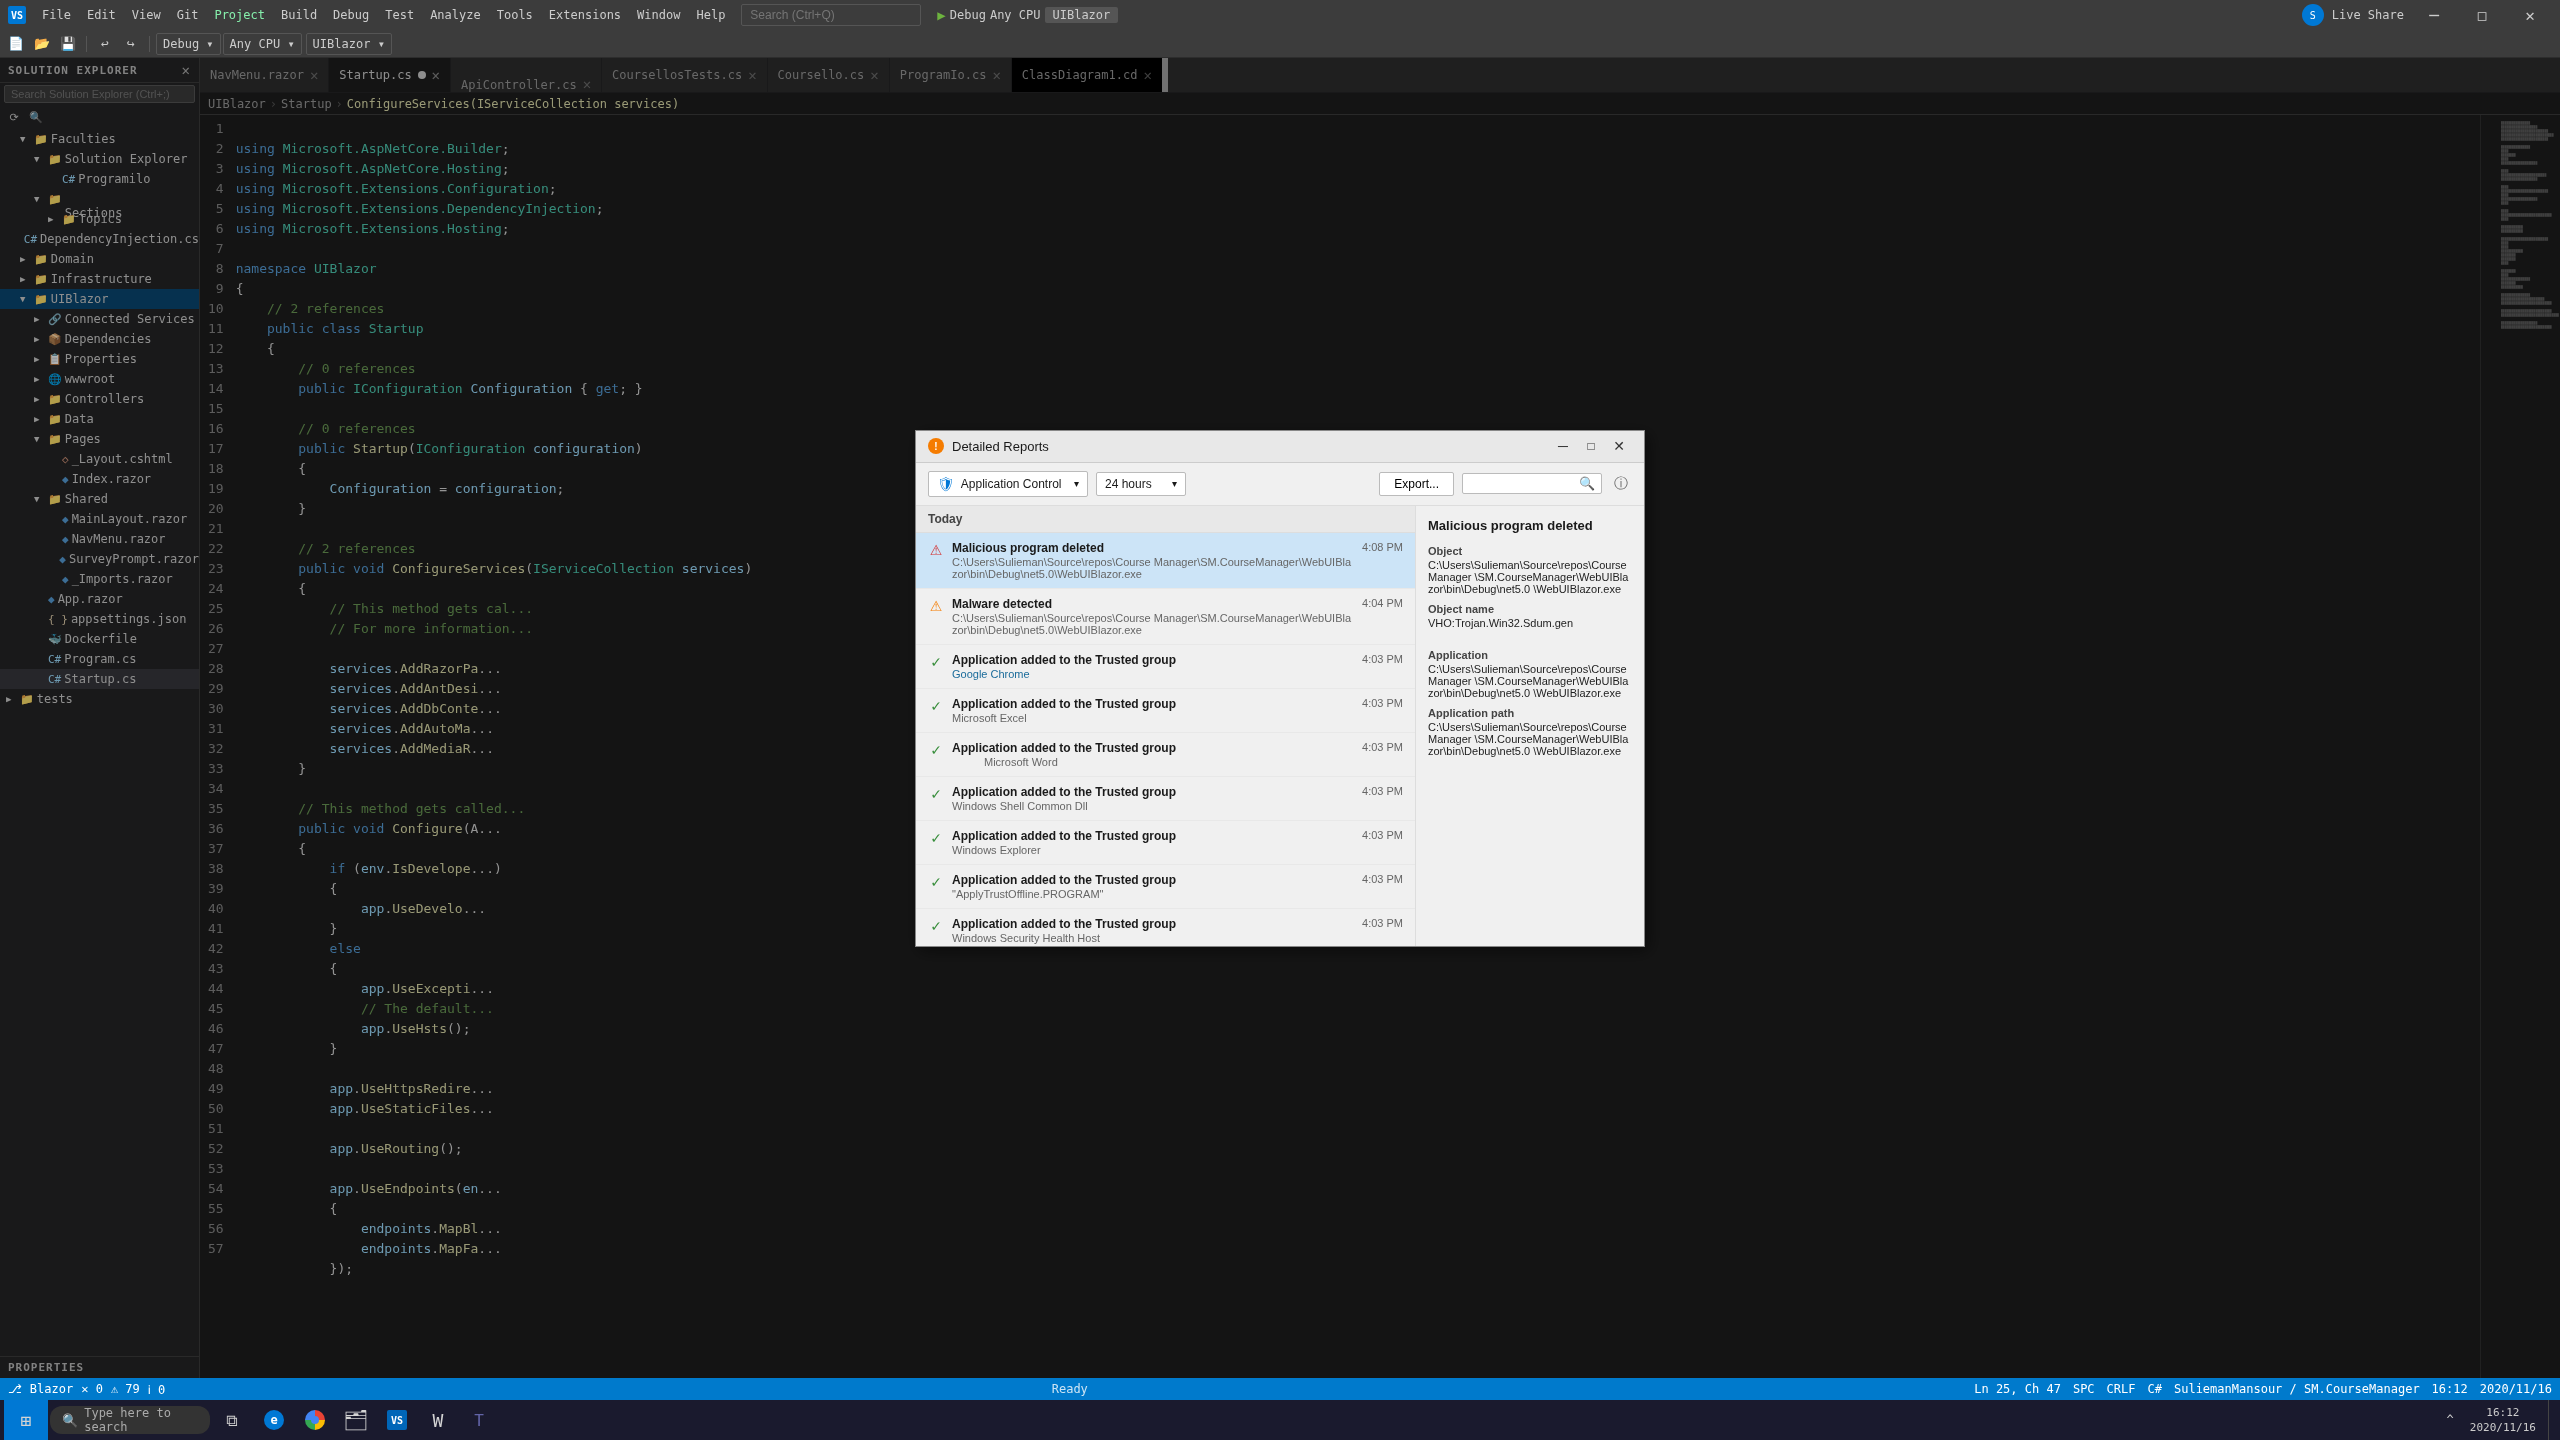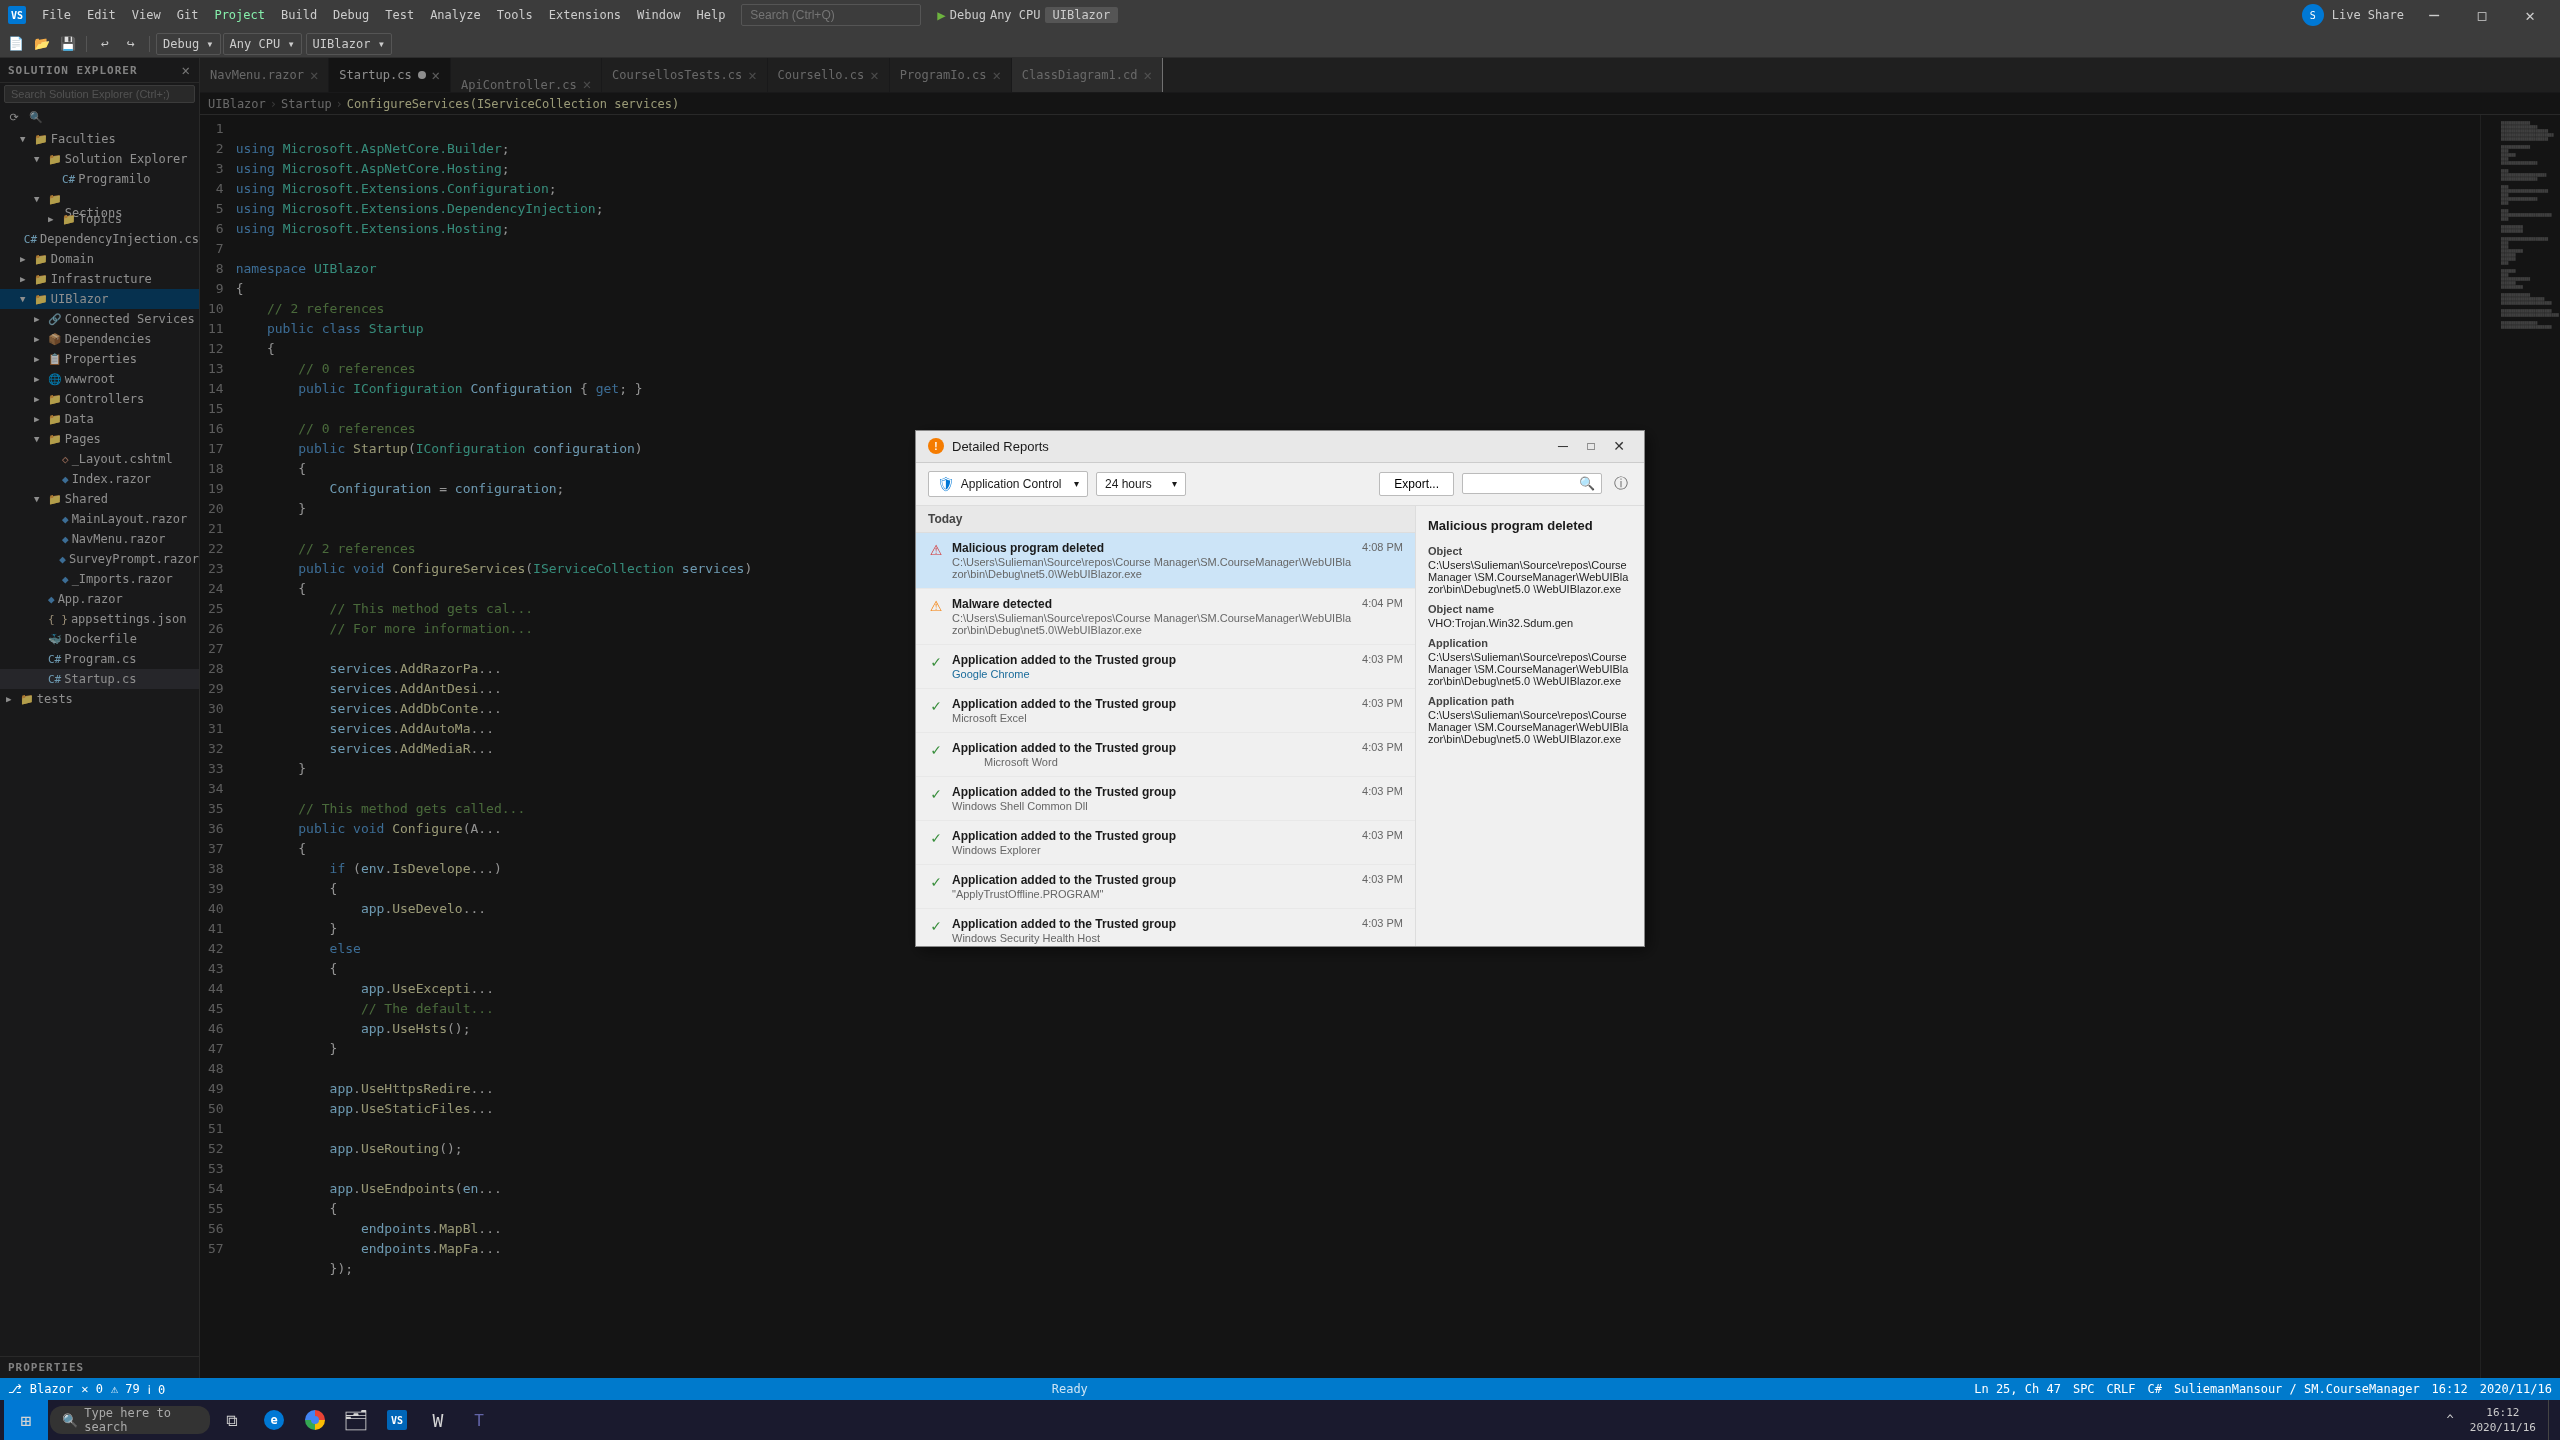--- a/index.html
+++ b/index.html
@@ -287,21 +287,21 @@
         <span style="font-size:14px;opacity:0.6;">✕</span>
       </div>
       <div style="display:flex;align-items:center;padding:0 10px;height:35px;font-size:12px;color:#969696;background:#2d2d2d;border-right:1px solid #252526;cursor:pointer;gap:6px;white-space:nowrap;">
         <span>Coursello.cs</span>
         <span style="font-size:14px;opacity:0.6;">✕</span>
       </div>
       <div style="display:flex;align-items:center;padding:0 10px;height:35px;font-size:12px;color:#969696;background:#2d2d2d;border-right:1px solid #252526;cursor:pointer;gap:6px;white-space:nowrap;">
         <span>ProgramIo.cs</span>
         <span style="font-size:14px;opacity:0.6;">✕</span>
       </div>
-      <div style="display:flex;align-items:center;padding:0 10px;height:35px;font-size:12px;color:#969696;background:#404040;border-right:1px solid #a3a3a3;cursor:pointer;gap:6px;white-space:nowrap;">
+      <div style="display:flex;align-items:center;padding:0 10px;height:35px;font-size:12px;color:#969696;background:#000000;border-right:6px solid #a3a3a3;cursor:pointer;gap:6px;white-space:nowrap;">
         <span>ClassDiagram1.cd</span>
         <span style="font-size:14px;opacity:0.6;">✕</span>
       </div>
     </div>
 
     <div style="display:flex;align-items:center;height:22px;background:#1e1e1e;border-bottom:1px solid #3c3c3c;padding:0 8px;font-size:12px;color:#969696;gap:4px;">
       <span style="cursor:pointer;color:#969696;">UIBlazor</span>
       <span style="color:#555;">›</span>
       <span style="cursor:pointer;color:#969696;">Startup</span>
       <span style="color:#555;">›</span>
@@ -668,21 +668,21 @@
 
       <div style="flex:1;padding:12px;overflow-y:auto;background:#f0f0f0;">
         <div style="font-size:13px;font-weight:600;color:#1a1a1a;margin-bottom:12px;">Malicious program deleted</div>
 
         <div style="font-size:11px;font-weight:600;color:#444;margin-top:8px;margin-bottom:2px;">Object</div>
         <div style="font-size:11px;color:#222;word-break:break-all;">C:\Users\Sulieman\Source\repos\Course Manager \SM.CourseManager\WebUIBlazor\bin\Debug\net5.0 \WebUIBlazor.exe</div>
 
         <div style="font-size:11px;font-weight:600;color:#444;margin-top:8px;margin-bottom:2px;">Object name</div>
         <div style="font-size:11px;color:#222;">VHO:Trojan.Win32.Sdum.gen</div>
 
-        <div style="font-size:11px;font-weight:600;color:#444;margin-top:8px;margin-bottom:2px;">Application</div>
+        <div style="font-size:11px;font-weight:600;color:#444;margin-top:20px;margin-bottom:2px;">Application</div>
         <div style="font-size:11px;color:#222;word-break:break-all;">C:\Users\Sulieman\Source\repos\Course Manager \SM.CourseManager\WebUIBlazor\bin\Debug\net5.0 \WebUIBlazor.exe</div>
 
         <div style="font-size:11px;font-weight:600;color:#444;margin-top:8px;margin-bottom:2px;">Application path</div>
         <div style="font-size:11px;color:#222;word-break:break-all;">C:\Users\Sulieman\Source\repos\Course Manager \SM.CourseManager\WebUIBlazor\bin\Debug\net5.0 \WebUIBlazor.exe</div>
       </div>
     </div>
   </div>
 </div>
 
 </body></html>

